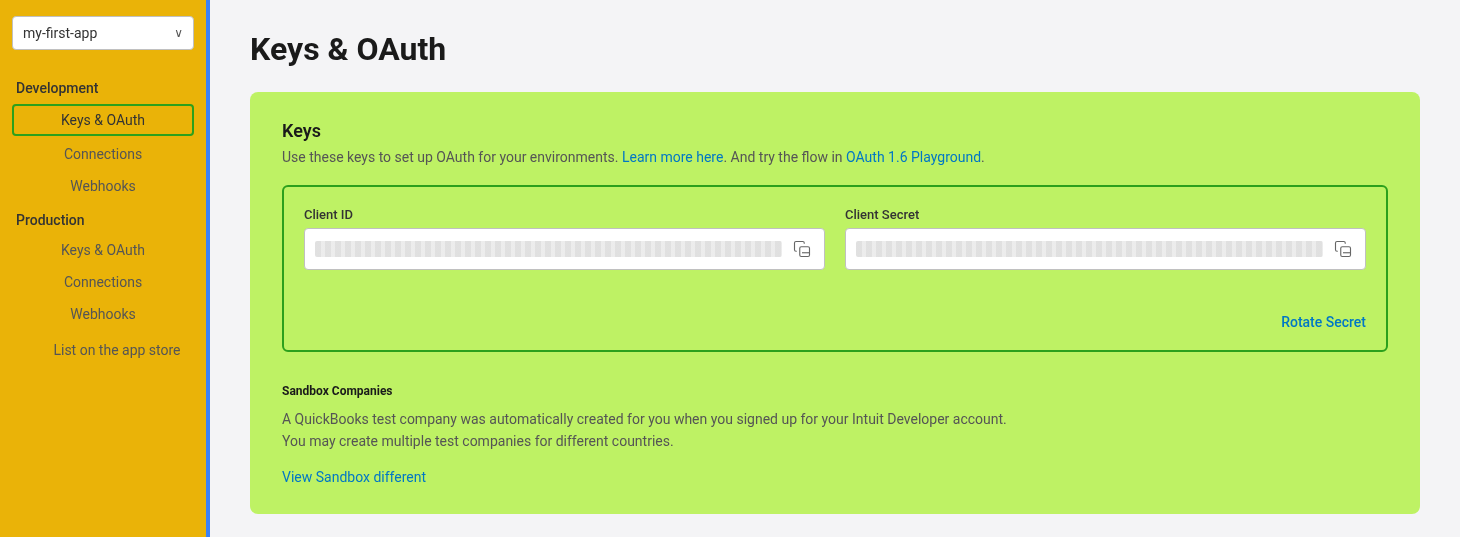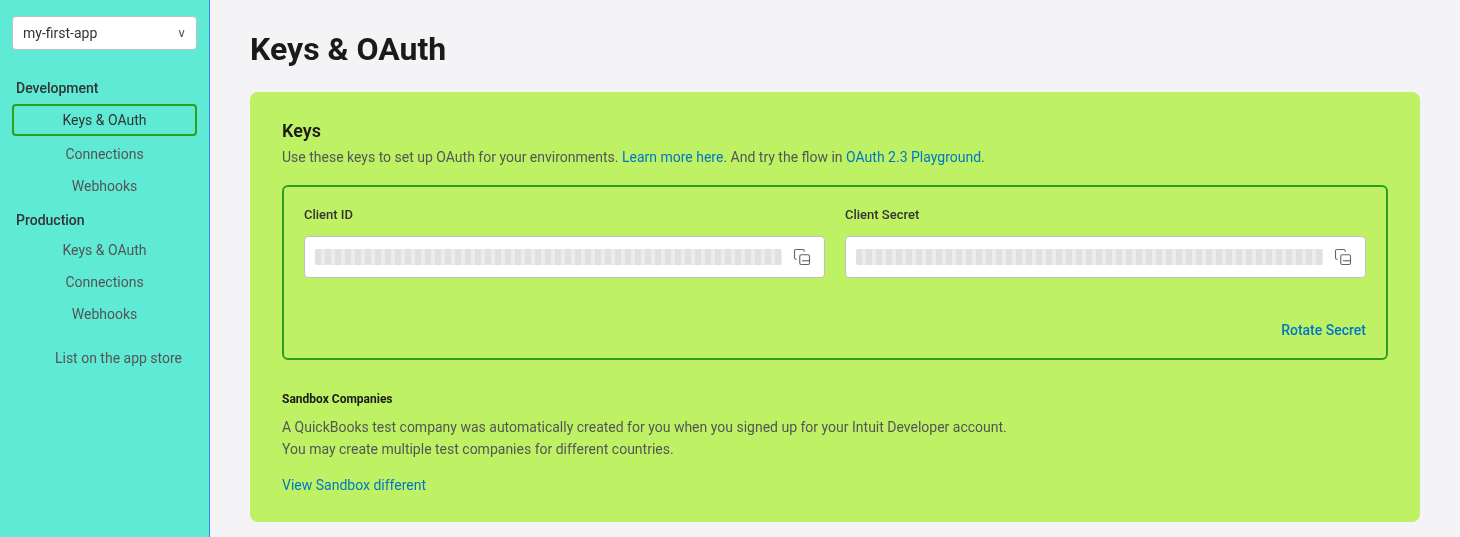--- a/index.html
+++ b/index.html
@@ -8,22 +8,22 @@
       background: #f4f4f6;
       display: flex;
       height: 537px;
       overflow: hidden;
     }
 
     
     .sidebar {
       width: 210px;
       min-width: 210px;
-      background: #5eead4;
-      border-right: 1px solid #3b82f6;
+      background: #eab308;
+      border-right: 4px solid #3b82f6;
       display: flex;
       flex-direction: column;
       padding: 16px 0;
       height: 537px;
       overflow-y: auto;
     }
 
     .app-selector {
       margin: 0 12px 20px 12px;
       border: 1px solid #c0c0c0;
@@ -129,21 +129,21 @@
 
     .keys-row {
       display: flex;
       gap: 20px;
     }
 
     .key-field {
       flex: 1;
       display: flex;
       flex-direction: column;
-      gap: 14px;
+      gap: 6px;
     }
 
     .key-label {
       font-size: 13px;
       color: #333;
       font-weight: 500;
     }
 
     .key-input-wrapper {
       display: flex;
@@ -242,36 +242,36 @@
   <div class="sidebar-item indented">
     <span>Keys &amp; OAuth</span>
   </div>
   <div class="sidebar-item indented">
     <span>Connections</span>
   </div>
   <div class="sidebar-item indented">
     <span>Webhooks</span>
   </div>
 
-  <div class="sidebar-item" style="margin-top: 12px; padding-left: 44px;">
+  <div class="sidebar-item" style="margin-top: 4px; padding-left: 44px;">
     <span>List on the app store</span>
   </div>
 
 </aside>
 
 <main class="main-content">
 
   <h1 class="page-title">Keys &amp; OAuth</h1>
 
   <div class="card">
 
     
     <h2 class="section-title">Keys</h2>
     <p class="section-description">
-      <span>Use these keys to set up OAuth for your environments. </span><a href="#">Learn more here</a><span>. And try the flow in </span><a href="#">OAuth 2.3 Playground</a><span>.</span>
+      <span>Use these keys to set up OAuth for your environments. </span><a href="#">Learn more here</a><span>. And try the flow in </span><a href="#">OAuth 1.6 Playground</a><span>.</span>
     </p>
 
     <div class="keys-box">
       <div class="keys-row">
 
         <div class="key-field">
           <div class="key-label">Client ID</div>
           <div class="key-input-wrapper">
             <div class="key-input-blur"></div>
             <div class="copy-icon">

